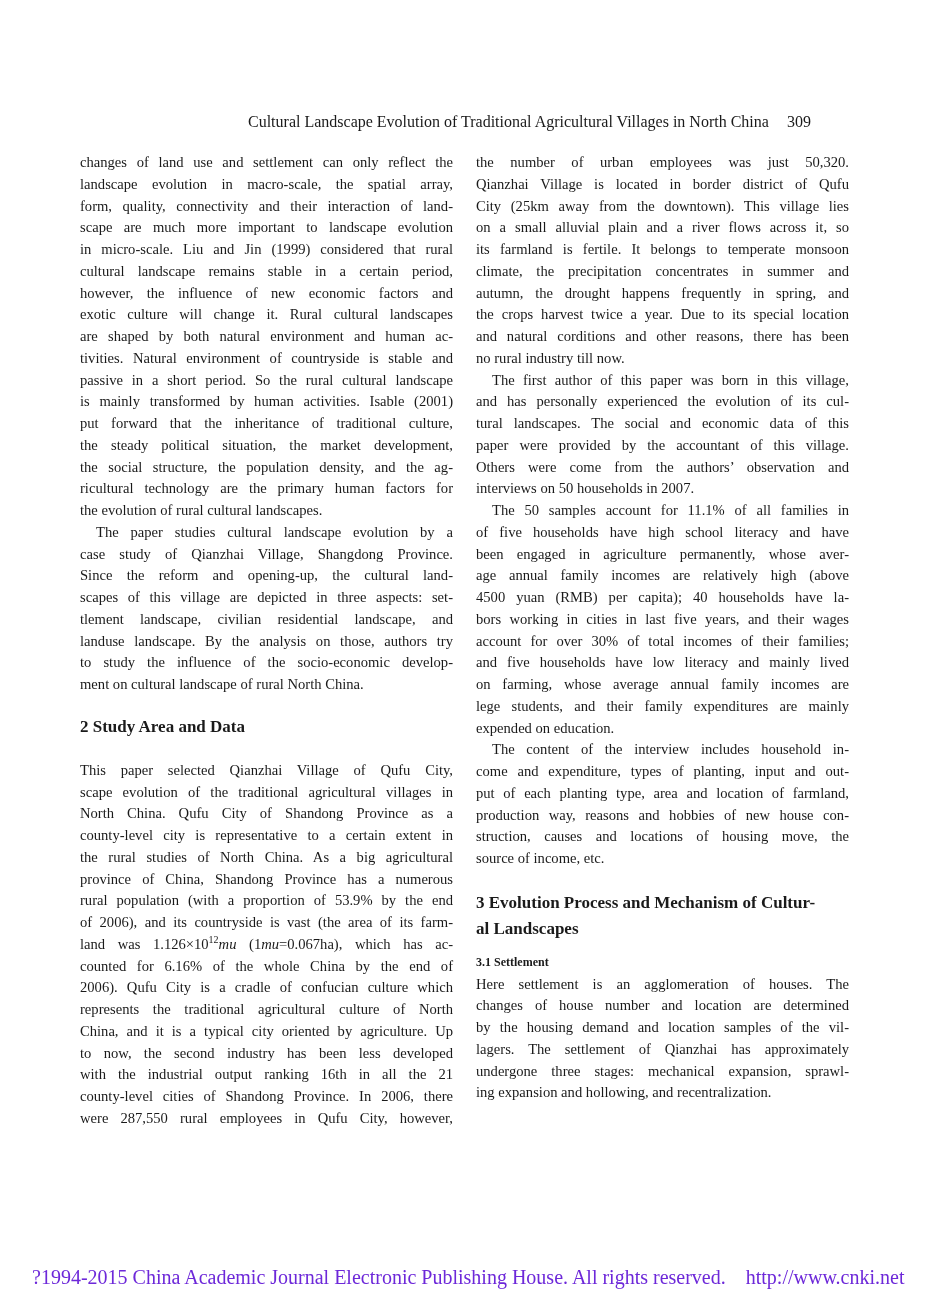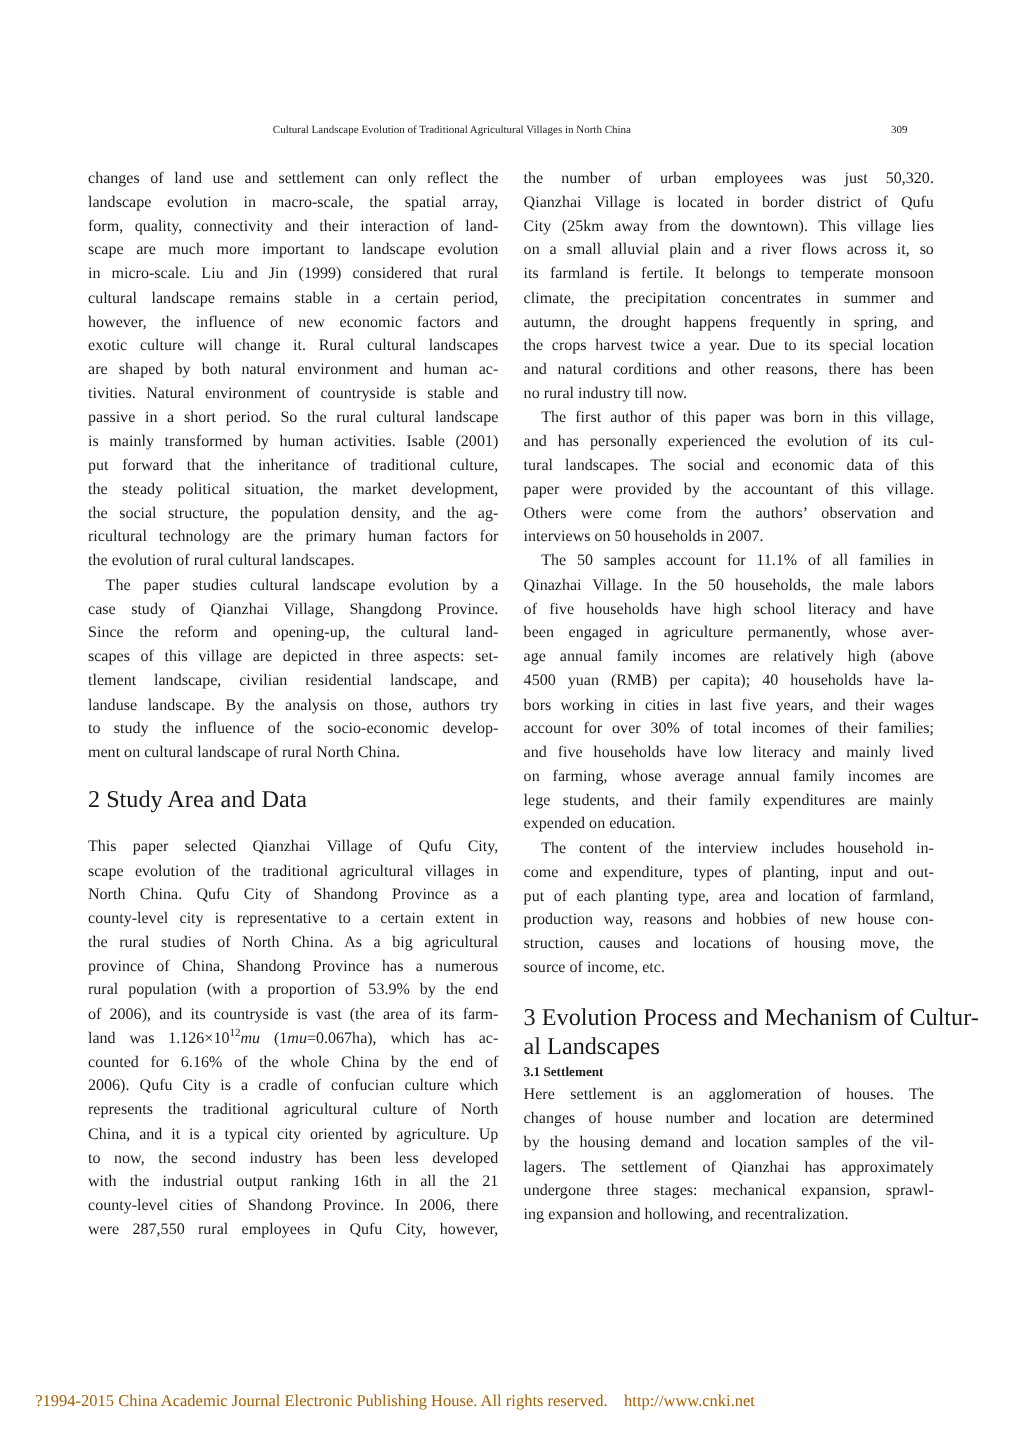--- a/index.html
+++ b/index.html
@@ -1,31 +1,31 @@
 <!DOCTYPE html>
 <html><head>
 <meta charset="utf-8">
 <style>
   html, body { margin:0; padding:0; background:#ffffff; }
   body { width:925px; height:1309px; position:relative; overflow:hidden;
          font-family:"Liberation Serif", serif; color:#1a1a1a; }
-  .header { position:absolute; top:113px; left:0; width:771px; height:18px; font-size:10px; }
+  .header { position:absolute; top:113px; left:0; width:771px; height:18px; font-size:16px; }
   .header .title { position:absolute; left:248px; top:0; white-space:nowrap; }
-  .header .page-no { position:absolute; left:810px; top:0; }
+  .header .page-no { position:absolute; left:787px; top:0; }
   .col { position:absolute; top:152px; width:373px; font-size:14.6px; line-height:21.75px; }
   .col.left { left:80px; }
   .col.right { left:476px; }
   .ln { display:block; height:21.75px; white-space:nowrap; text-align:justify; text-align-last:justify; }
   .ln.last { text-align-last:left; }
   .ln.ind { padding-left:16px; }
-  .h2 { font-weight:normal; font-size:22px; display:block; white-space:nowrap; }
+  .h2 { font-weight:bold; font-size:17px; display:block; white-space:nowrap; }
   .h3 { font-weight:bold; font-size:12px; display:block; white-space:nowrap; height:21.75px; }
   .gap { display:block; }
   sup { font-size:10px; line-height:0; vertical-align:super; }
-  .footer { position:absolute; top:1266px; left:32px; font-size:15px; color:#a16207; white-space:nowrap; }
+  .footer { position:absolute; top:1266px; left:32px; font-size:20px; color:#6d28d9; white-space:nowrap; }
 </style>
 </head>
 <body>
 
 <div class="header">
   <span class="title">Cultural Landscape Evolution of Traditional Agricultural Villages in North China</span>
   <span class="page-no">309</span>
 </div>
 
 <div class="col left">
@@ -97,42 +97,41 @@
   <div>
     <span class="ln ind">The first author of this paper was born in this village,</span>
     <span class="ln">and has personally experienced the evolution of its cul-</span>
     <span class="ln">tural landscapes. The social and economic data of this</span>
     <span class="ln">paper were provided by the accountant of this village.</span>
     <span class="ln">Others were come from the authors’ observation and</span>
     <span class="ln last">interviews on 50 households in 2007.</span>
   </div>
   <div>
     <span class="ln ind">The 50 samples account for 11.1% of all families in</span>
-    <span class="ln">Qinazhai Village. In the 50 households, the male labors</span>
     <span class="ln">of five households have high school literacy and have</span>
     <span class="ln">been engaged in agriculture permanently, whose aver-</span>
     <span class="ln">age annual family incomes are relatively high (above</span>
     <span class="ln">4500 yuan (RMB) per capita); 40 households have la-</span>
     <span class="ln">bors working in cities in last five years, and their wages</span>
     <span class="ln">account for over 30% of total incomes of their families;</span>
     <span class="ln">and five households have low literacy and mainly lived</span>
     <span class="ln">on farming, whose average annual family incomes are</span>
     <span class="ln">lege students, and their family expenditures are mainly</span>
     <span class="ln last">expended on education.</span>
   </div>
   <div>
     <span class="ln ind">The content of the interview includes household in-</span>
     <span class="ln">come and expenditure, types of planting, input and out-</span>
     <span class="ln">put of each planting type, area and location of farmland,</span>
     <span class="ln">production way, reasons and hobbies of new house con-</span>
     <span class="ln">struction, causes and locations of housing move, the</span>
     <span class="ln last">source of income, etc.</span>
   </div>
   <span class="gap" style="height:20px"></span>
-  <div style="">
+  <div style="margin-bottom:10px">
     <span class="h2" style="line-height:26px">3 Evolution Process and Mechanism of Cultur-</span>
     <span class="h2" style="line-height:26px">al Landscapes</span>
   </div>
   <span class="h3">3.1 Settlement</span>
   <div>
     <span class="ln">Here settlement is an agglomeration of houses. The</span>
     <span class="ln">changes of house number and location are determined</span>
     <span class="ln">by the housing demand and location samples of the vil-</span>
     <span class="ln">lagers. The settlement of Qianzhai has approximately</span>
     <span class="ln">undergone three stages: mechanical expansion, sprawl-</span>

